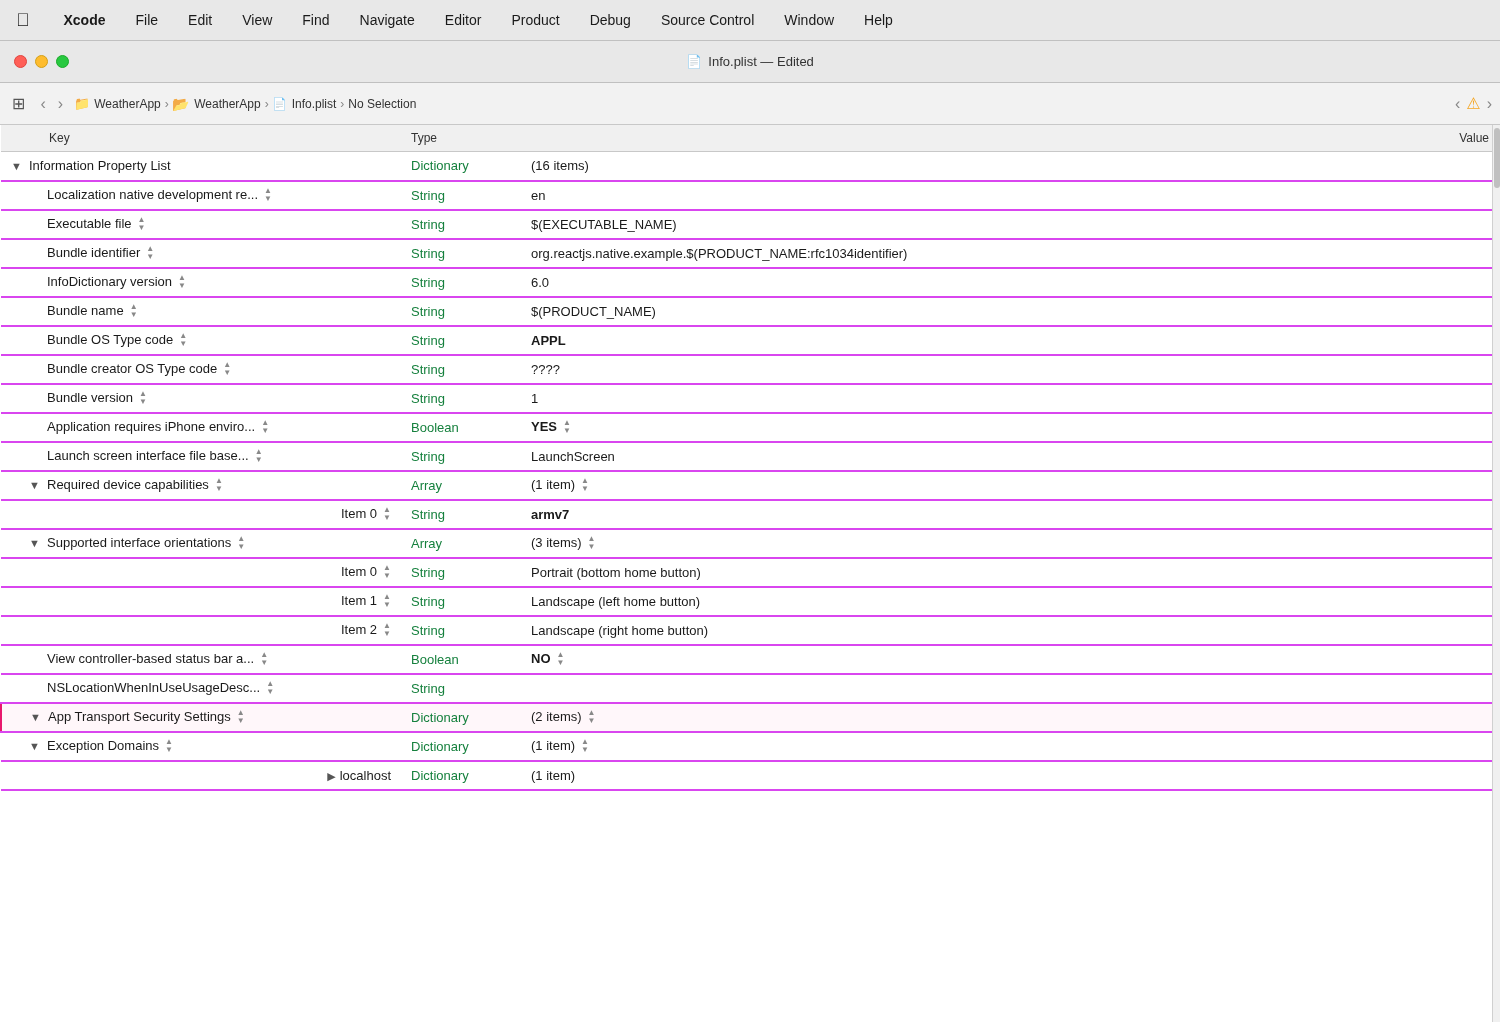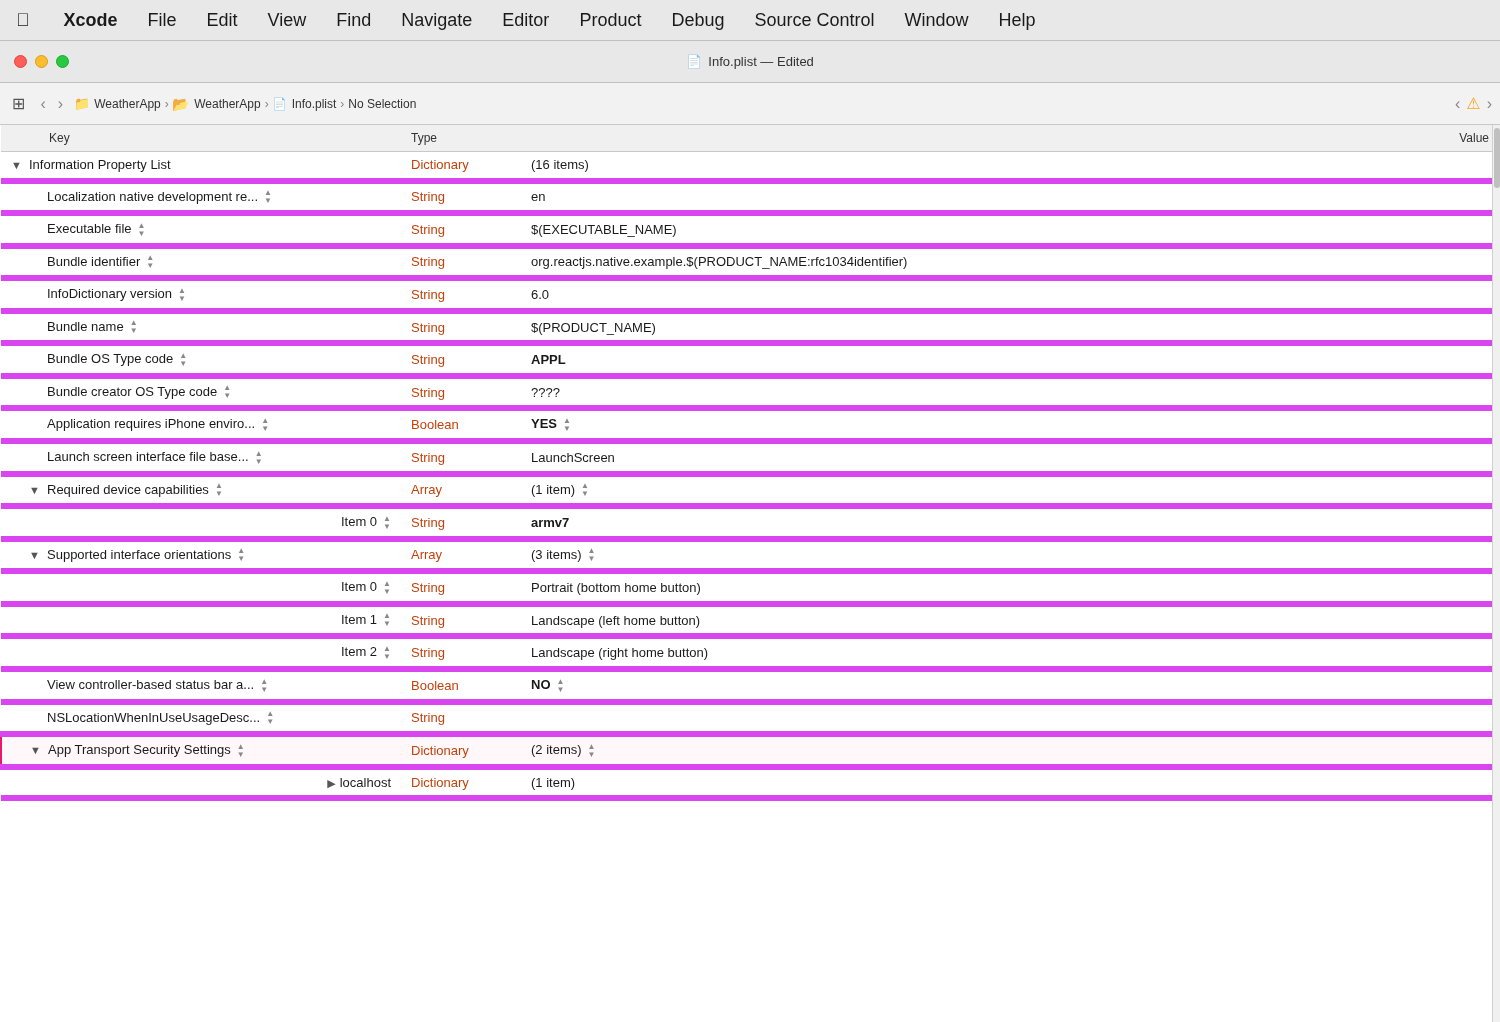--- a/index.html
+++ b/index.html
@@ -9,21 +9,21 @@
     .menubar {
       display: flex;
       align-items: center;
       background: #e8e8e8;
       height: 41px;
       border-bottom: 1px solid #c0c0c0;
       padding: 0 10px;
       gap: 18px;
     }
     .menubar-item {
-      font-size: 18px;
+      font-size: 14px;
       color: #1a1a1a;
       cursor: default;
       padding: 2px 6px;
       border-radius: 4px;
     }
     .menubar-item.bold { font-weight: 700; }
     .apple-logo { font-size: 18px; margin-right: 4px; }
 
     
     .titlebar {
@@ -101,31 +101,31 @@
       font-size: 12px;
       color: #333;
       position: sticky;
       top: 0;
     }
     .plist-table thead th:first-child { width: 400px; padding-left: 48px; }
     .plist-table thead th:nth-child(2) { width: 120px; }
     .plist-table thead th:nth-child(3) { flex: 1; text-align: right; }
 
     .plist-table tbody tr {
-      border-bottom: 6px solid #d946ef;
+      border-bottom: 2px solid #d946ef;
     }
     .plist-table tbody td {
       padding: 5px 10px;
       color: #1a1a1a;
       height: 29px;
       white-space: nowrap;
       overflow: hidden;
       text-overflow: ellipsis;
     }
-    .plist-table tbody td.type-col { color: #c2410c; }
+    .plist-table tbody td.type-col { color: #15803d; }
     .plist-table tbody td.value-col { color: #1a1a1a; }
     .plist-table tbody td.value-col.bold-value { font-weight: 600; }
 
     .indent-0 { padding-left: 10px !important; }
     .indent-1 { padding-left: 28px !important; margin-left: 35px; }
     .indent-2 { padding-left: 46px !important; text-align: right; }
 
     .disclosure { display: inline-block; width: 14px; margin-right: 4px; font-size: 11px; color: #555; }
     .disclosure-open::before { content: "▼"; }
     .disclosure-closed::before { content: "▶"; }
@@ -298,20 +298,28 @@
             </tr>
             <tr>
               <td class="indent-1"><span class="disclosure disclosure-none"></span><span>Bundle creator OS Type code</span><span class="stepper">
                   <span>▲</span>
                   <span>▼</span>
                 </span></td>
               <td class="type-col">String</td>
               <td class="value-col">????</td>
             </tr>
             <tr>
+              <td class="indent-1"><span class="disclosure disclosure-none"></span><span>Bundle version</span><span class="stepper">
+                  <span>▲</span>
+                  <span>▼</span>
+                </span></td>
+              <td class="type-col">String</td>
+              <td class="value-col">1</td>
+            </tr>
+            <tr>
               <td class="indent-1"><span class="disclosure disclosure-none"></span><span>Application requires iPhone enviro...</span><span class="stepper">
                   <span>▲</span>
                   <span>▼</span>
                 </span></td>
               <td class="type-col">Boolean</td>
               <td class="value-col bold-value">YES<span class="stepper">
                   <span>▲</span>
                   <span>▼</span>
                 </span></td>
             </tr>
@@ -396,20 +404,31 @@
               <td class="type-col">String</td>
               <td class="value-col"></td>
             </tr>
             <tr style="background: rgb(255, 247, 250); border-top: 2px solid rgb(232, 25, 109); border-left: 2px solid rgb(232, 25, 109); border-right: 2px solid rgb(232, 25, 109);">
               <td class="indent-1"><span class="disclosure disclosure-open"></span><span>App Transport Security Settings</span><span class="stepper">
                   <span>▲</span>
                   <span>▼</span>
                 </span></td>
               <td class="type-col">Dictionary</td>
               <td class="value-col">(2 items)<span class="stepper">
+                  <span>▲</span>
+                  <span>▼</span>
+                </span></td>
+            </tr>
+            <tr>
+              <td class="indent-1"><span class="disclosure disclosure-open"></span><span>Exception Domains</span><span class="stepper">
+                  <span>▲</span>
+                  <span>▼</span>
+                </span></td>
+              <td class="type-col">Dictionary</td>
+              <td class="value-col">(1 item)<span class="stepper">
                   <span>▲</span>
                   <span>▼</span>
                 </span></td>
             </tr>
             <tr>
               <td class="indent-2"><span class="disclosure disclosure-closed"></span><span>localhost</span></td>
               <td class="type-col">Dictionary</td>
               <td class="value-col">(1 item)</td>
             </tr>
           </tbody>

